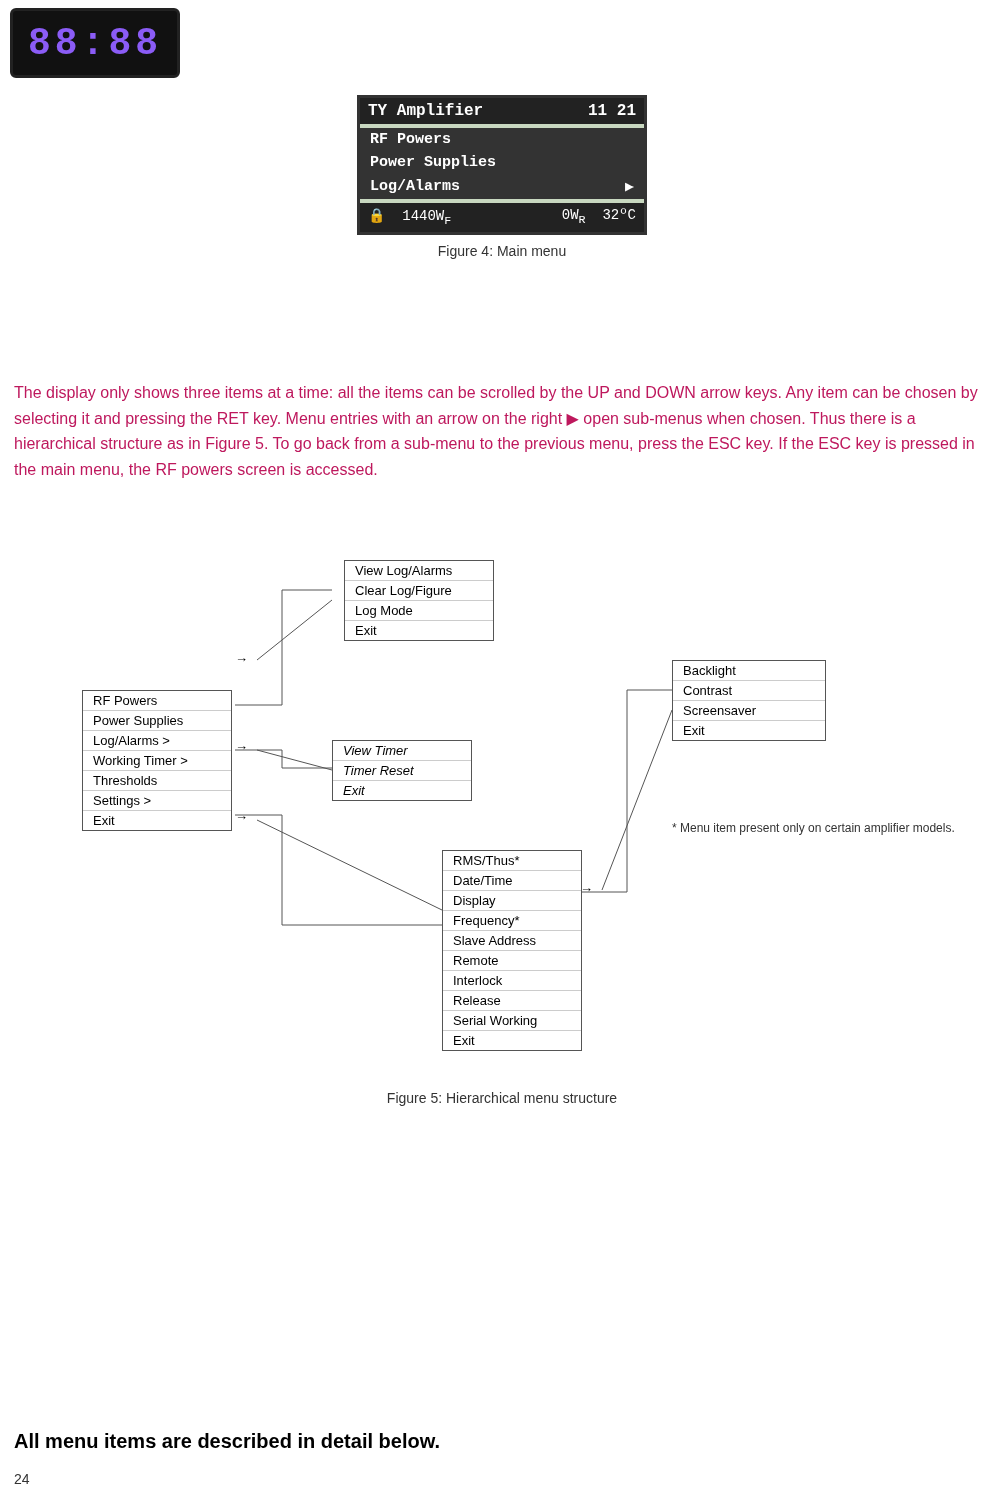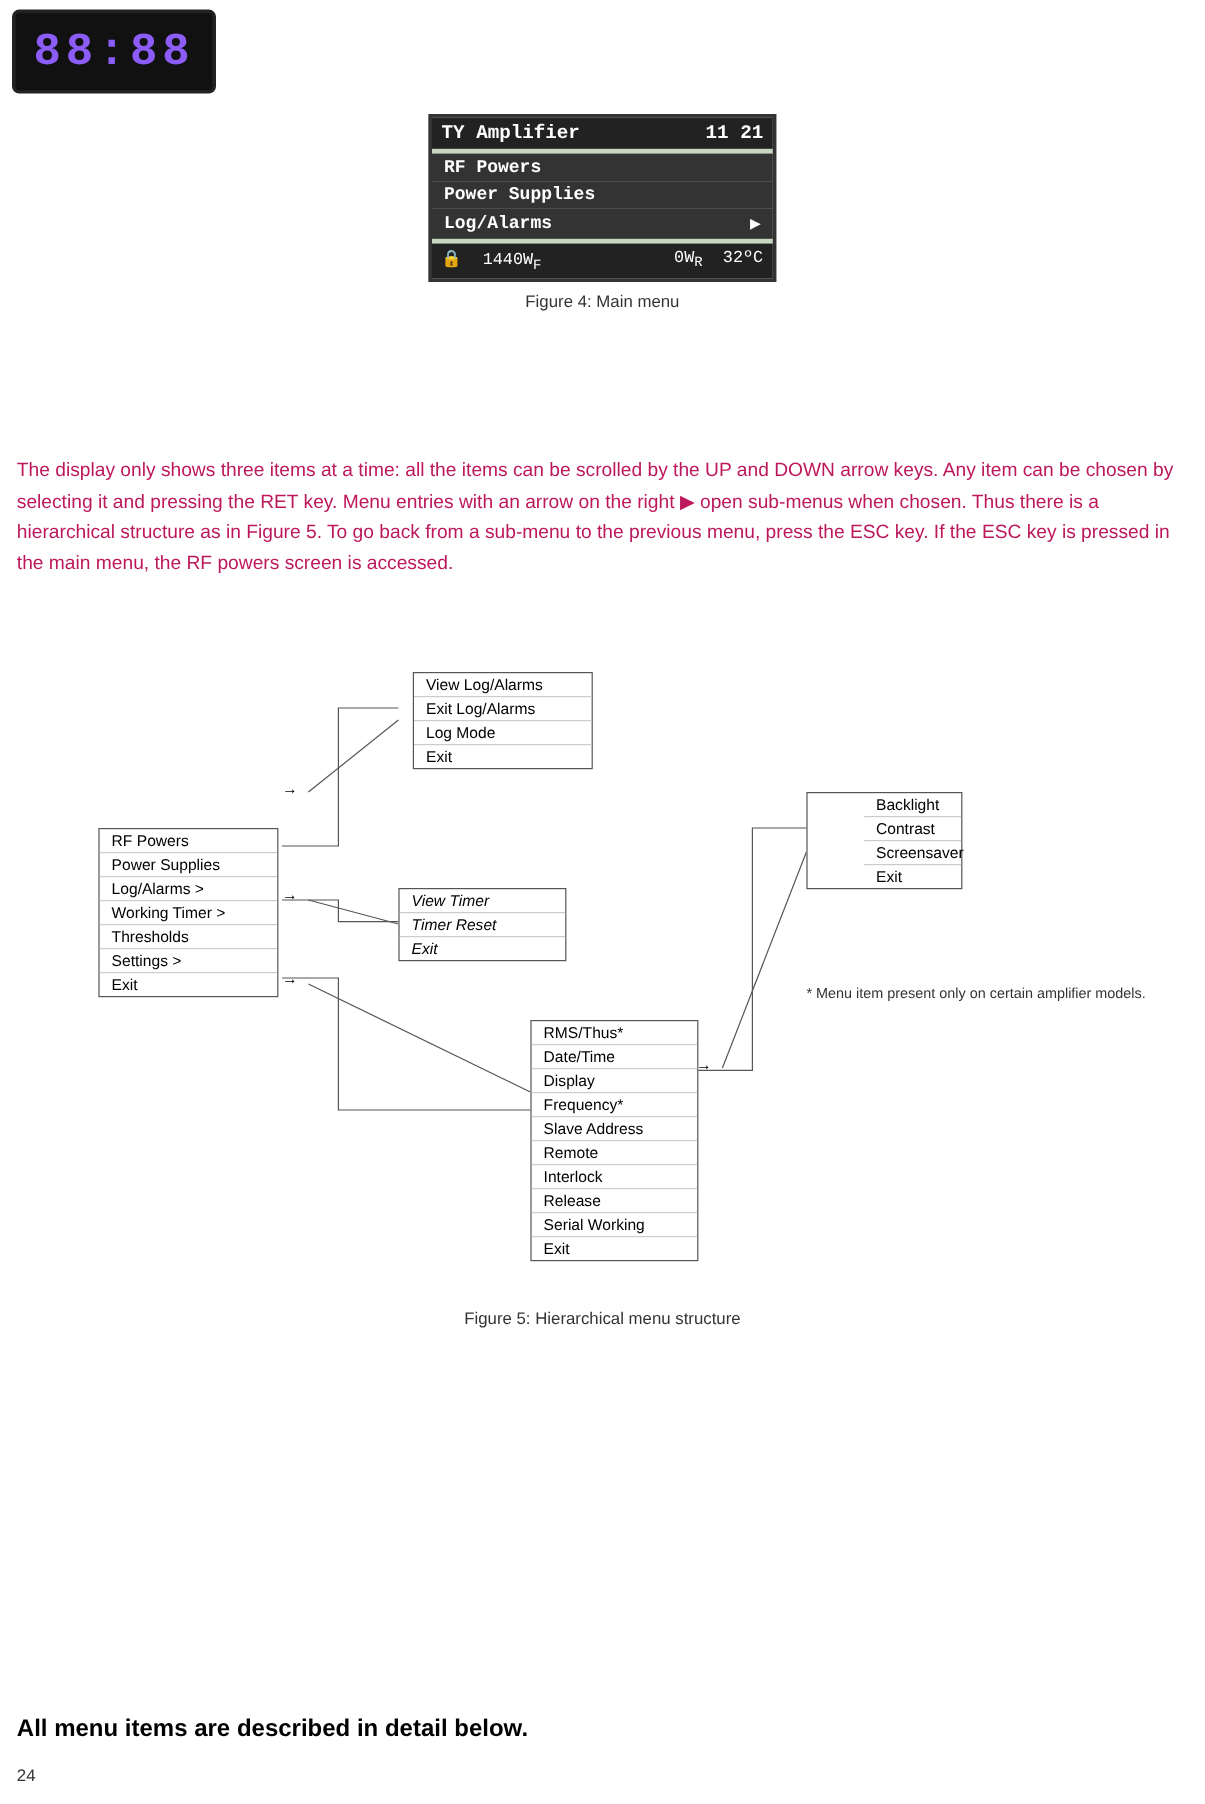--- a/index.html
+++ b/index.html
@@ -231,21 +231,21 @@
       <div class="menu-item">Power Supplies</div>
       <div class="menu-item">Log/Alarms &gt;</div>
       <div class="menu-item">Working Timer &gt;</div>
       <div class="menu-item">Thresholds</div>
       <div class="menu-item">Settings &gt;</div>
       <div class="menu-item">Exit</div>
     </div>
 
     <div class="menu-box" style="left:310px; top:10px; width:150px;margin-left:12px;">
       <div class="menu-item">View Log/Alarms</div>
-      <div class="menu-item">Exit Log/Alarms</div>
+      <div class="menu-item">Clear Log/Figure</div>
       <div class="menu-item">Log Mode</div>
       <div class="menu-item">Exit</div>
     </div>
 
     <div class="menu-box" style="left:310px; top:190px; width:140px;font-style:italic;">
       <div class="menu-item">View Timer</div>
       <div class="menu-item">Timer Reset</div>
       <div class="menu-item">Exit</div>
     </div>
 
@@ -255,21 +255,21 @@
       <div class="menu-item">Display</div>
       <div class="menu-item">Frequency*</div>
       <div class="menu-item">Slave Address</div>
       <div class="menu-item">Remote</div>
       <div class="menu-item">Interlock</div>
       <div class="menu-item">Release</div>
       <div class="menu-item">Serial Working</div>
       <div class="menu-item">Exit</div>
     </div>
 
-    <div class="menu-box" style="left:650px; top:110px; width:130px;padding-left:47px;">
+    <div class="menu-box" style="left:650px; top:110px; width:154px;">
       <div class="menu-item">Backlight</div>
       <div class="menu-item">Contrast</div>
       <div class="menu-item">Screensaver</div>
       <div class="menu-item">Exit</div>
     </div>
 
     <div style="position:absolute;left:213px;top:100px;font-size:13px;">→</div>
 
     <div style="position:absolute;left:213px;top:188px;font-size:13px;">→</div>
 

